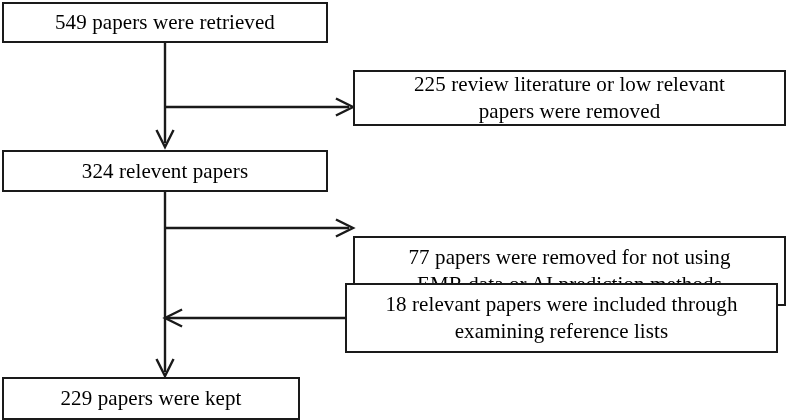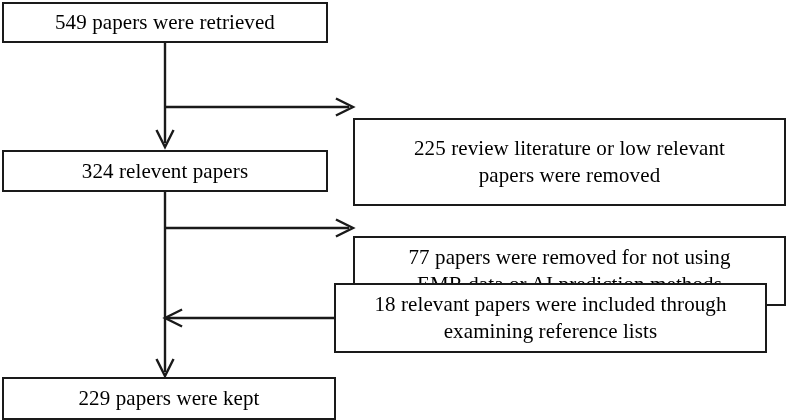--- a/index.html
+++ b/index.html
@@ -46,32 +46,32 @@
     white-space: pre-line;
   }
   
   #node-retrieved {
     left: 2px;  top: 2px;   width: 326px; height: 41px;
   }
   #node-relevant {
     left: 2px;  top: 150px; width: 326px; height: 42px; font-family: Liberation Serif, serif;
   }
   #node-kept {
-    left: 2px;  top: 377px; width: 334px; height: 43px;
+    left: 2px;  top: 377px; width: 298px; height: 43px;
     border-bottom-width: 2px;
   }
   
   #node-removed-review {
-    left: 353px; top: 70px;  width: 433px; height: 88px; margin-top: 48px;
+    left: 353px; top: 70px;  width: 433px; height: 56px;
   }
   #node-removed-emr {
     left: 353px; top: 195px; width: 433px; height: 70px; margin-top: 41px;
   }
   #node-included-refs {
-    left: 334px; top: 283px; width: 433px; height: 70px;
+    left: 345px; top: 283px; width: 433px; height: 70px;
   }
 </style>
 </head>
 <body>
 
 <div id="flowchart">
 
   <svg class="svg-layer" viewBox="0 0 788 420" xmlns="http://www.w3.org/2000/svg">
 
     <g>

